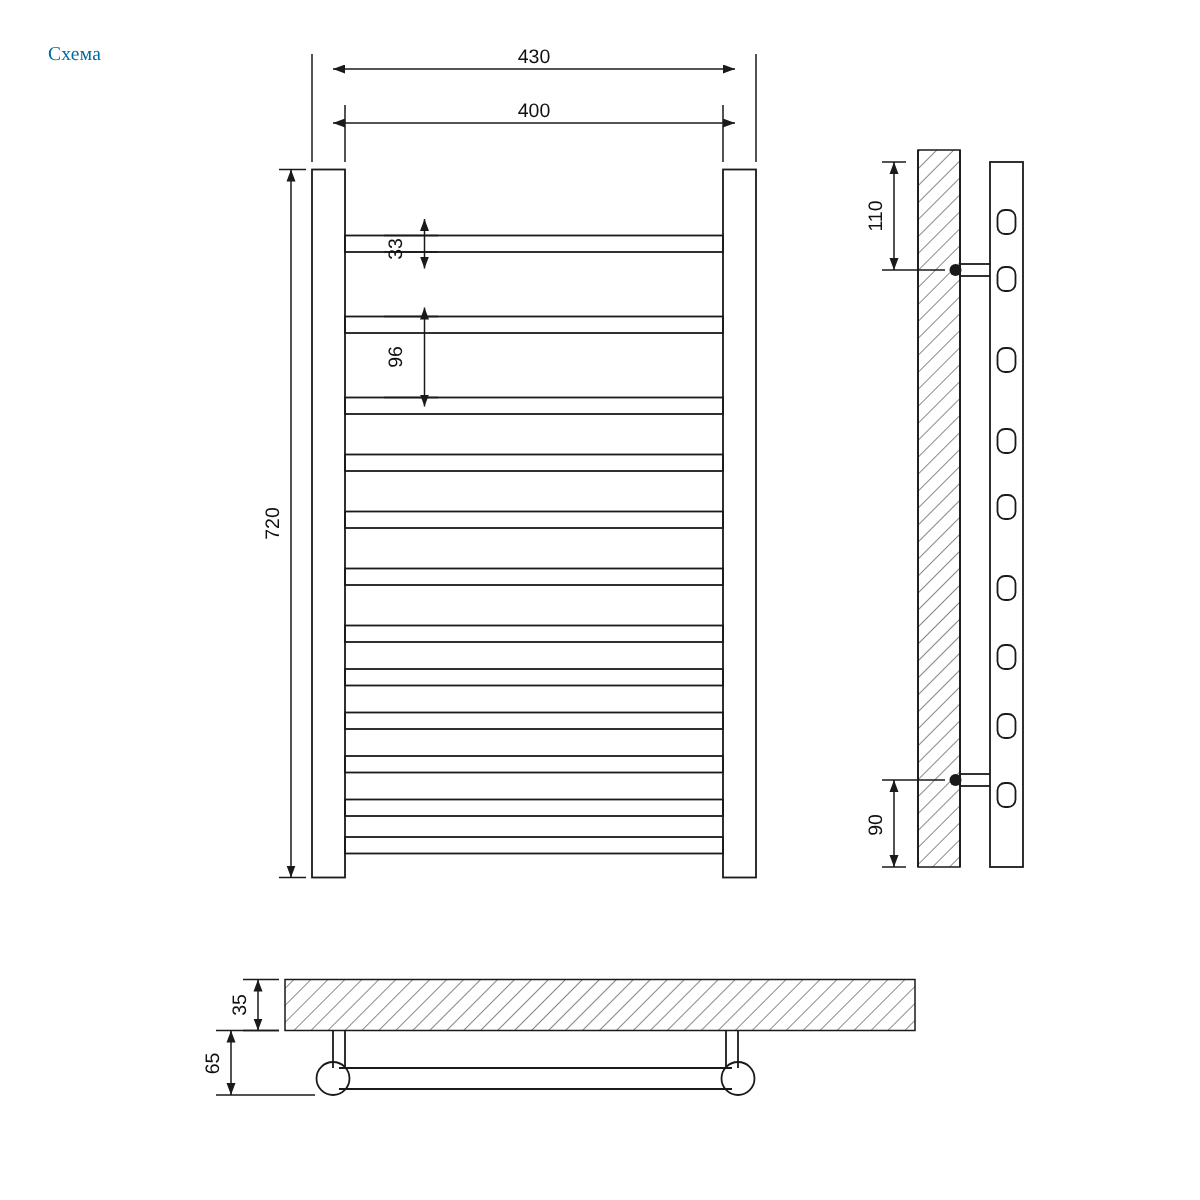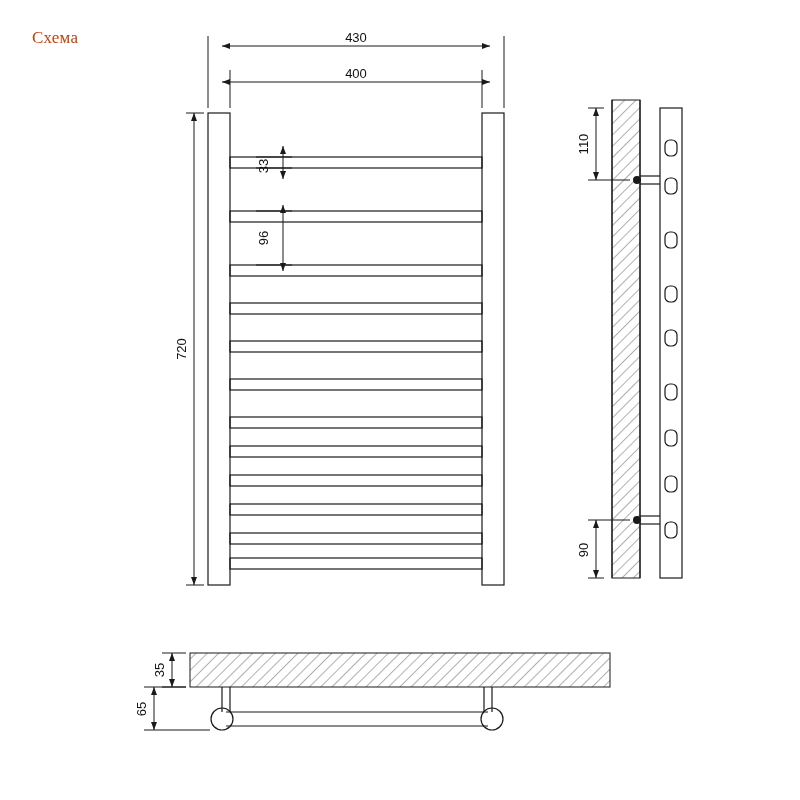--- a/index.html
+++ b/index.html
@@ -5,21 +5,21 @@
   html,body{margin:0;padding:0;}
   body{
     width:800px;height:800px;
     background:#ffffff;
     font-family:"Liberation Sans", sans-serif;
     overflow:hidden;
   }
   #stage{position:relative;width:800px;height:800px;}
   #title{
     position:absolute;left:32px;top:28px;
-    font-size:17px;color:#c2410c;letter-spacing:.2px;
+    font-size:13px;color:#0369a1;letter-spacing:.2px;
     font-family:"Liberation Serif", serif;
   }
   svg{position:absolute;left:0;top:0;}
   .ln{stroke:#1a1a1a;stroke-width:1.2;fill:none;}
   .thin{stroke:#1a1a1a;stroke-width:1;fill:none;}
   .dimtxt{
     font-family:"Liberation Sans", sans-serif;
     font-size:13px;fill:#111;
   }
 </style>

